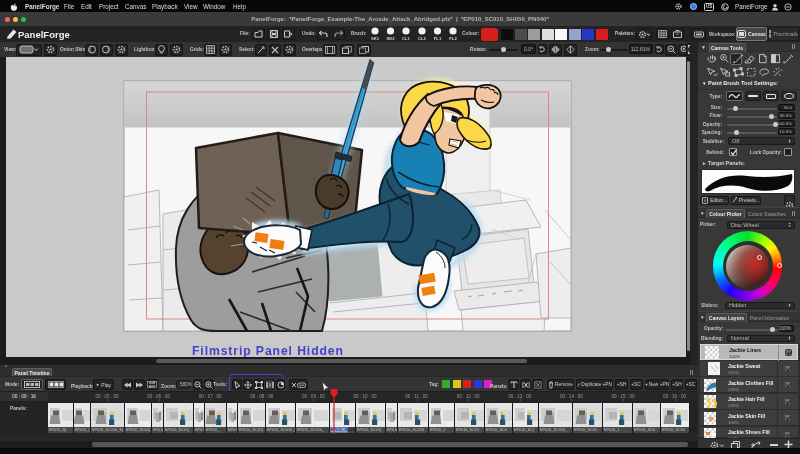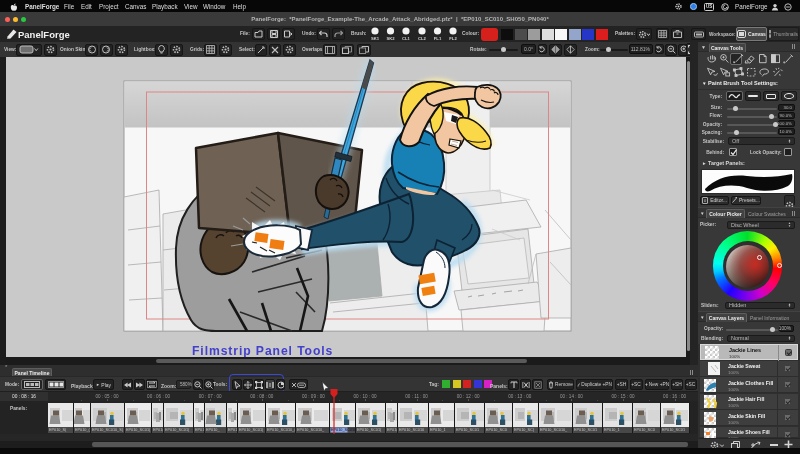--- a/index.html
+++ b/index.html
@@ -476,21 +476,21 @@
 
       <path d="M400,140 C404,124 414,106 428,94 L442,102 C432,114 424,128 419,142 C413,148 403,148 400,140 Z" fill="#f2c6a0" stroke="#121212" stroke-width="2"></path>
 
       <path d="M426,96 C440,88 460,85 478,87 L480,99 C463,98 446,101 434,106 C428,104 425,101 426,96 Z" fill="#f2c6a0" stroke="#121212" stroke-width="1.8"></path>
 
       <path d="M477,87 C484,84 492,84 497,88 C501,91 502,97 499,102 C495,108 488,110 482,107 C476,104 474,98 475,93 C475,90 476,88 477,87 Z" fill="#f2c6a0" stroke="#121212" stroke-width="1.8"></path>
       <path d="M480,88 a3.5,3.5 0 0 1 5,0.5 M485,88 a3.5,3.5 0 0 1 5,1 M490,90 a3,3 0 0 1 4.5,1.5 M494,93 a2.5,2.5 0 0 1 4,2" fill="none" stroke="#121212" stroke-width="1.2"></path>
       <path d="M481,100 C485,102 490,103 494,102" fill="none" stroke="#121212" stroke-width="1.1"></path>
     </g>
   </svg>
-  <div class="abs" style="left:186px;top:287px;color:#4340cb;font-weight:bold;font-size:12.2px;letter-spacing:0.9px;">Filmstrip Panel Tools</div>
+  <div class="abs" style="left:186px;top:287px;color:#4340cb;font-weight:bold;font-size:12.2px;letter-spacing:0.9px;">Filmstrip Panel Hidden</div>
   </div>
 
   <div class="abs" style="left:6px;top:357px;width:684px;height:8px;background:#1b1b1b;">
     <div class="abs" style="left:150px;top:2px;width:371px;height:4px;background:#5a5a5a;border-radius:2px;"></div>
   </div>
 
   <div class="abs" style="left:686px;top:57px;width:4px;height:300px;background:#1b1b1b;">
     <div class="abs" style="left:0.5px;top:4px;width:3px;height:290px;background:#8a8a8a;border-radius:1.5px;"></div>
   </div>
 

